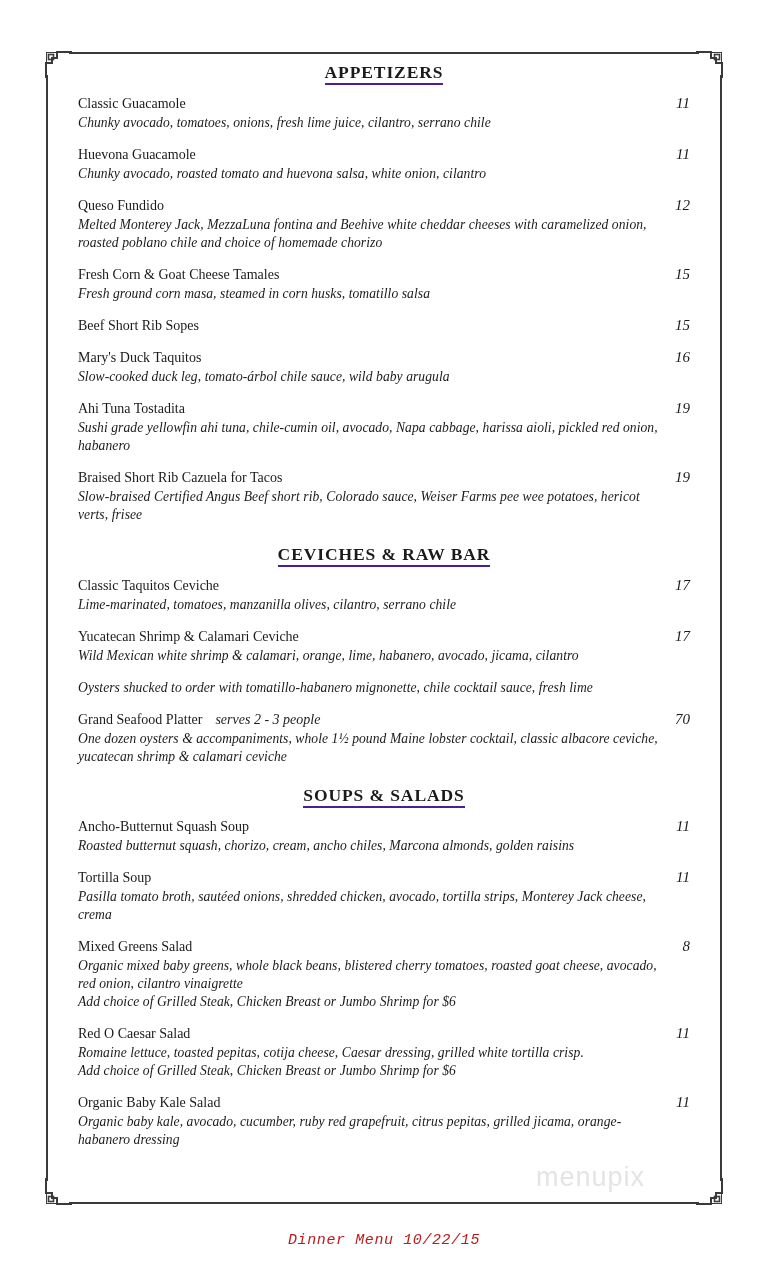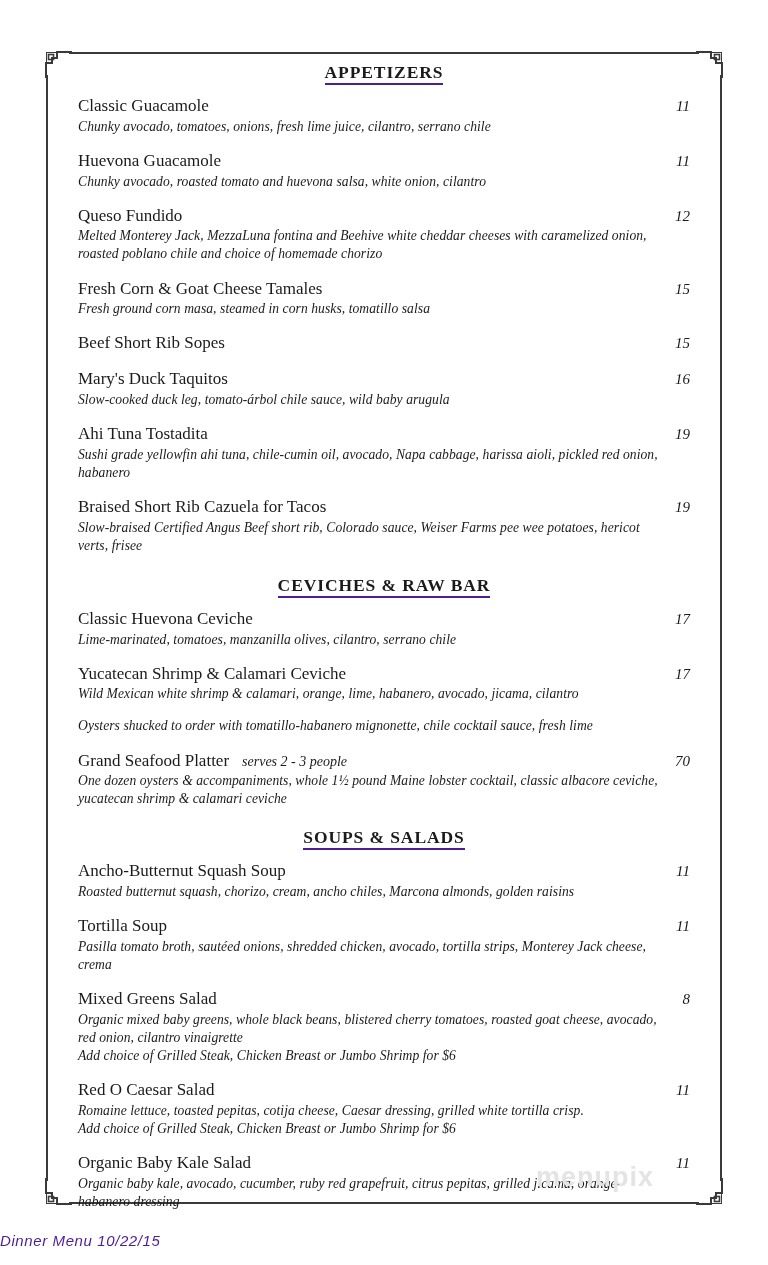--- a/index.html
+++ b/index.html
@@ -85,21 +85,21 @@
     align-items: baseline;
     justify-content: space-between;
   }
   .item-name-wrap {
     display: flex;
     align-items: baseline;
     flex: 1 1 auto;
     min-width: 0;
   }
   .item-name {
-    font-size: 17px;
+    font-size: 14px;
     line-height: 1.28;
     white-space: nowrap;
   }
   .item-qualifier {
     font-style: italic;
     font-size: 14px;
     margin-left: 13px;
     white-space: nowrap;
   }
   .item-price {
@@ -127,39 +127,39 @@
 
   .sec-gap-ceviches { margin-top: 20px; }
   .sec-gap-soups    { margin-top: 19px; }
 
   
   #menu-footer {
     position: absolute;
     left: 0;
     right: 0;
     top: 1232px;
-    font-family: Liberation Sans, sans-serif;
+    text-align: center;
+    font-family: Liberation Mono, monospace;
     font-style: italic;
     font-size: 15px;
     letter-spacing: 0.6px;
-    color: #4c1d95;
+    color: #b91c1c;
   }
 
   
   #watermark {
     position: absolute;
     left: 536px;
     top: 1162px;
     font-family: "Liberation Sans", sans-serif;
     font-size: 27px;
     letter-spacing: 1px;
     color: #e4e4e6;
     user-select: none;
     pointer-events: none;
-    font-weight: bold;
   }
 </style>
 </head>
 <body>
 
 <div id="menu-frame">
   <div class="orn-mask mask-tl"></div>
   <div class="orn-mask mask-tr"></div>
   <div class="orn-mask mask-bl"></div>
   <div class="orn-mask mask-br"></div>
@@ -263,21 +263,21 @@
           <span class="item-price">19</span>
         </div>
         <div class="item-desc">Slow-braised Certified Angus Beef short rib, Colorado sauce, Weiser Farms pee wee potatoes, hericot verts, frisee</div>
       </div>
     </div>
     <div class="section sec-gap-ceviches">
       <div class="section-heading"><span>CEVICHES &amp; RAW BAR</span></div>
       <div class="menu-item">
         <div class="item-head">
           <div class="item-name-wrap">
-            <span class="item-name">Classic Huevona Ceviche</span>
+            <span class="item-name">Classic Taquitos Ceviche</span>
           </div>
           <span class="item-price">17</span>
         </div>
         <div class="item-desc">Lime-marinated, tomatoes, manzanilla olives, cilantro, serrano chile</div>
       </div>
       <div class="menu-item">
         <div class="item-head">
           <div class="item-name-wrap">
             <span class="item-name">Yucatecan Shrimp &amp; Calamari Ceviche</span>
           </div>

